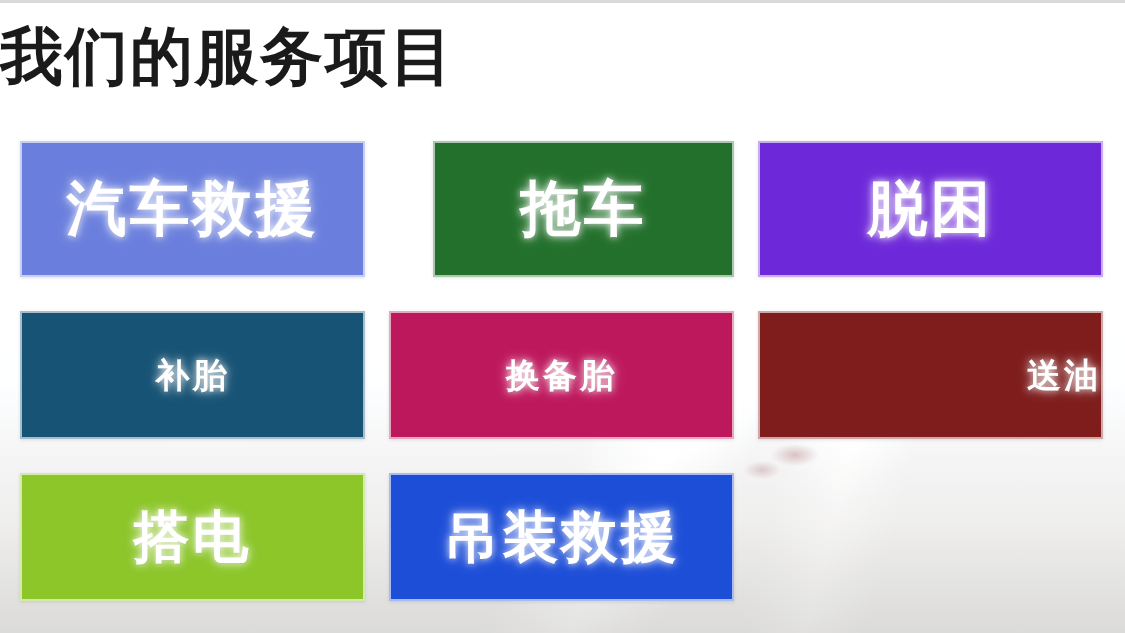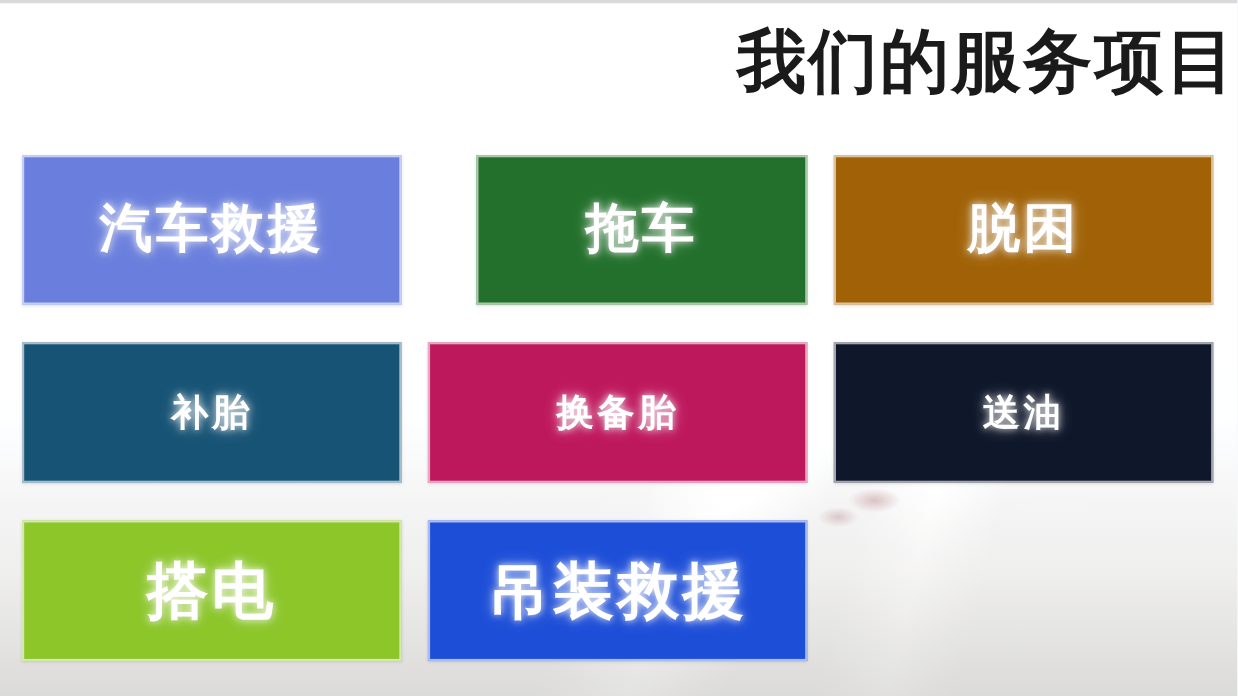--- a/index.html
+++ b/index.html
@@ -64,21 +64,21 @@
     left: 0; top: 0;
     width: 1125px; height: 3px;
     background: #d9dadb;
     z-index: 4;
   }
 
   #page-title {
     position: absolute;
     left: 0; top: 18px;
     width: 1125px;
-    text-align: right;
+    text-align: left;
     z-index: 3;
     font-size: 63px;
     line-height: 76px;
     font-weight: 700;
     color: #1a1a1a;
     letter-spacing: 2px;
     white-space: nowrap;
   }
 
   
@@ -112,21 +112,21 @@
     color: #ffffff;
     letter-spacing: 3px;
     text-shadow:
        0 0 7px rgba(255,255,255,0.85),
        0 0 14px rgba(255,255,255,0.45),
        1px 1px 2px rgba(0,0,0,0.10);
     white-space: nowrap;
   }
 
   
-  .tile.r1 .tile-label { font-size: 48px; }
+  .tile.r1 .tile-label { font-size: 60px; }
   .tile.r3 .tile-label { font-size: 56px; }
 </style>
 </head>
 <body>
 
 <div id="poster" style="background-color: rgb(242, 244, 246);">
 
   <div id="bg-photo"></div>
 
   <div id="header-band" style="background-color: rgb(255, 255, 255);"></div>
@@ -135,31 +135,31 @@
   <h1 id="page-title" style="color: rgb(26, 26, 26);">我们的服务项目</h1>
 
   <div id="tile-grid">
 
     <div class="tile r1" style="background-color: rgb(106, 127, 221);">
       <span class="tile-label">汽车救援</span>
     </div>
     <div class="tile r1" style="background-color: rgb(34, 112, 43); margin-left: 44px;">
       <span class="tile-label">拖车</span>
     </div>
-    <div class="tile r1" style="background-color: #a16207;">
+    <div class="tile r1" style="background-color: #6d28d9;">
       <span class="tile-label">脱困</span>
     </div>
 
     <div class="tile r2" style="background-color: rgb(23, 83, 117);">
       <span class="tile-label">补胎</span>
     </div>
     <div class="tile r2" style="background-color: #be185d;">
       <span class="tile-label">换备胎</span>
     </div>
-    <div class="tile r2" style="background-color: #0f172a;">
+    <div class="tile r2" style="background-color: #7f1d1d; justify-content: flex-end;">
       <span class="tile-label">送油</span>
     </div>
 
     <div class="tile r3" style="background-color: rgb(140, 198, 41);">
       <span class="tile-label">搭电</span>
     </div>
     <div class="tile r3" style="background-color: #1d4ed8;">
       <span class="tile-label">吊装救援</span>
     </div>
 

